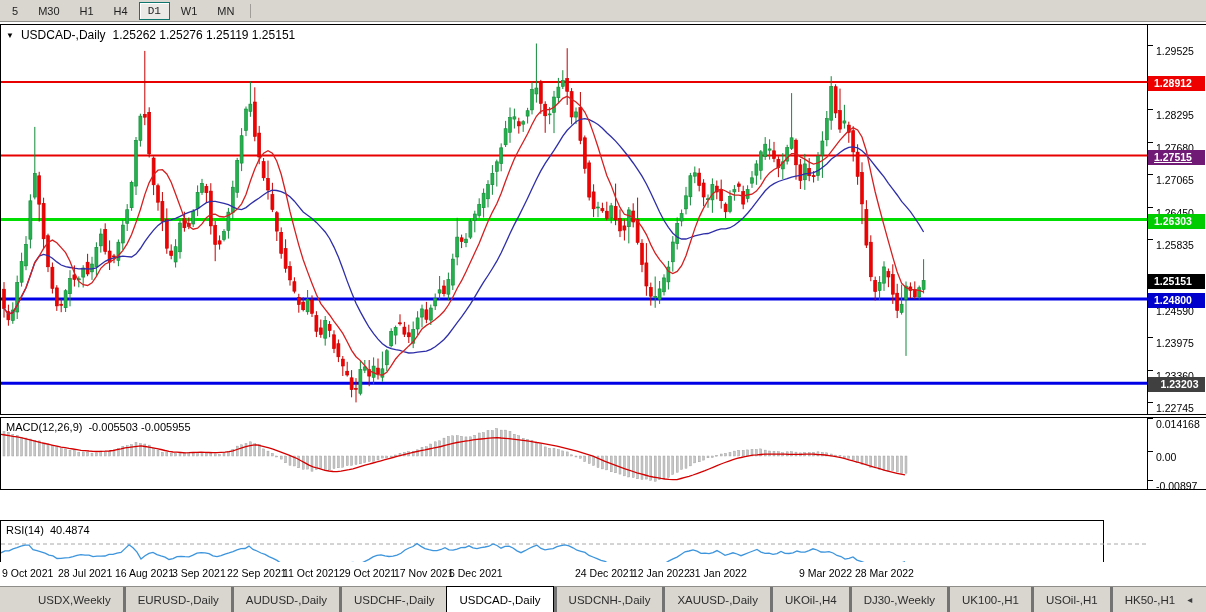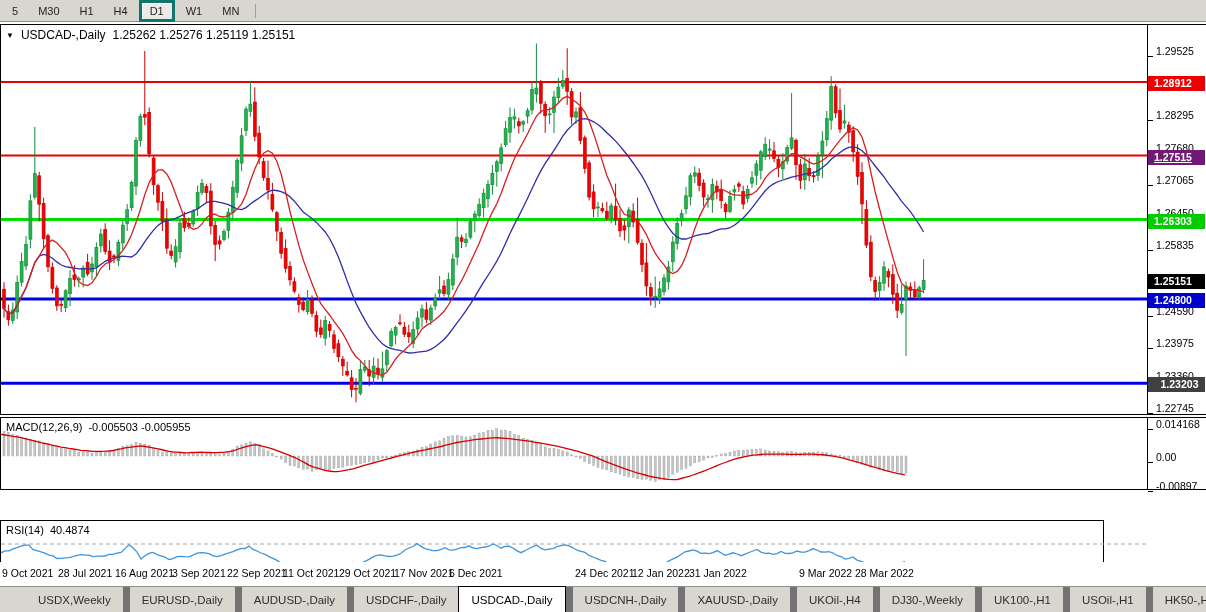--- a/index.html
+++ b/index.html
@@ -2,46 +2,46 @@
 <html><head>
 <meta charset="utf-8">
 <style>
   html,body{margin:0;padding:0;background:#fff;}
   .window{position:relative;width:1206px;height:612px;background:#fff;overflow:hidden;
           font-family:"Liberation Sans",sans-serif;}
   
   .toolbar{position:absolute;left:0;top:0;width:1206px;height:22px;background:#d9d6d0;
            border-bottom:1px solid #8f8d89;display:flex;align-items:center;padding-left:2px;box-sizing:border-box;}
   .tfbtn{font-size:11px;color:#1f1f1f;padding:2px 8px;margin:0 1px;border:1px solid transparent;}
-  .tfbtn.active{background:#eceae7;border:3px solid #0f766e;box-shadow:inset 1px 1px 0 #fff;}
+  .tfbtn.active{background:#eceae7;border:1px solid #0f766e;box-shadow:inset 1px 1px 0 #fff;font-family:Liberation Mono, monospace;}
   .tfsep{width:1px;height:14px;background:#a09d98;margin:0 6px;}
   
   .pane{position:absolute;background:#fff;border:1px solid #000;box-sizing:border-box;}
   #mainPane{left:0;top:24px;width:1148px;height:391px;}
   #macdPane{left:0;top:417px;width:1148px;height:73px;}
   #rsiPane{left:0;top:520px;width:1104px;height:70px;}
   .axis{position:absolute;background:#fff;box-sizing:border-box;border-top:1px solid #000;border-bottom:1px solid #000;}
   #mainAxis{left:1148px;top:24px;width:58px;height:391px;}
   #macdAxis{left:1148px;top:417px;width:58px;height:73px;}
   #rsiAxis{left:1148px;top:492px;width:58px;height:70px;}
   #dateAxis{position:absolute;left:0;top:562px;width:1206px;height:24px;background:#fff;}
   svg{display:block;}
   .paneTitle{position:absolute;left:5px;top:3px;font-size:12px;color:#000;display:flex;gap:7px;align-items:center;z-index:3;}
   .paneTitle .arrow{font-size:8px;color:#000;}
   .indLabel{position:absolute;left:5px;top:3px;font-size:11px;color:#000;display:flex;gap:6px;z-index:3;}
   
-  .ptick{position:absolute;left:0;display:flex;align-items:flex-end;height:12px;font-size:10.5px;color:#000;white-space:nowrap;}
+  .ptick{position:absolute;left:0;display:flex;align-items:flex-start;height:12px;font-size:10.5px;color:#000;white-space:nowrap;}
   .ptick i{display:block;width:5px;height:1px;background:#000;margin-right:3px;}
   .badge{position:absolute;left:0;width:57px;height:15px;line-height:15px;color:#fff;font-size:10.5px;
          font-weight:bold;padding-left:6px;box-sizing:border-box;z-index:4;white-space:nowrap;}
   .dlabel{position:absolute;top:5px;font-size:10.5px;color:#000;white-space:nowrap;}
   
   .tabbar{position:absolute;left:0;top:586px;width:1206px;height:26px;background:#d9d6d0;border-top:1px solid #8f8d89;
           display:flex;align-items:stretch;padding-left:26px;box-sizing:border-box;}
-  .tab{display:flex;align-items:center;padding:0 12px;font-size:11.5px;color:#2e2e2e;border-left:7px solid #737373;white-space:nowrap;}
+  .tab{display:flex;align-items:center;padding:0 12px;font-size:11.5px;color:#2e2e2e;border-left:3px solid #737373;white-space:nowrap;}
   .tab:first-child{border-left:none;}
   .tab.active{background:#fff;border:1px solid #000;border-bottom:none;margin-top:-1px;color:#000;z-index:2;}
   .tabarrows{margin-left:auto;display:flex;align-items:center;gap:16px;padding-right:14px;color:#3e3e3e;font-size:10px;}
 </style>
 </head>
 <body>
 
 <div class="window">
 
   <div class="toolbar" id="tfbar">

